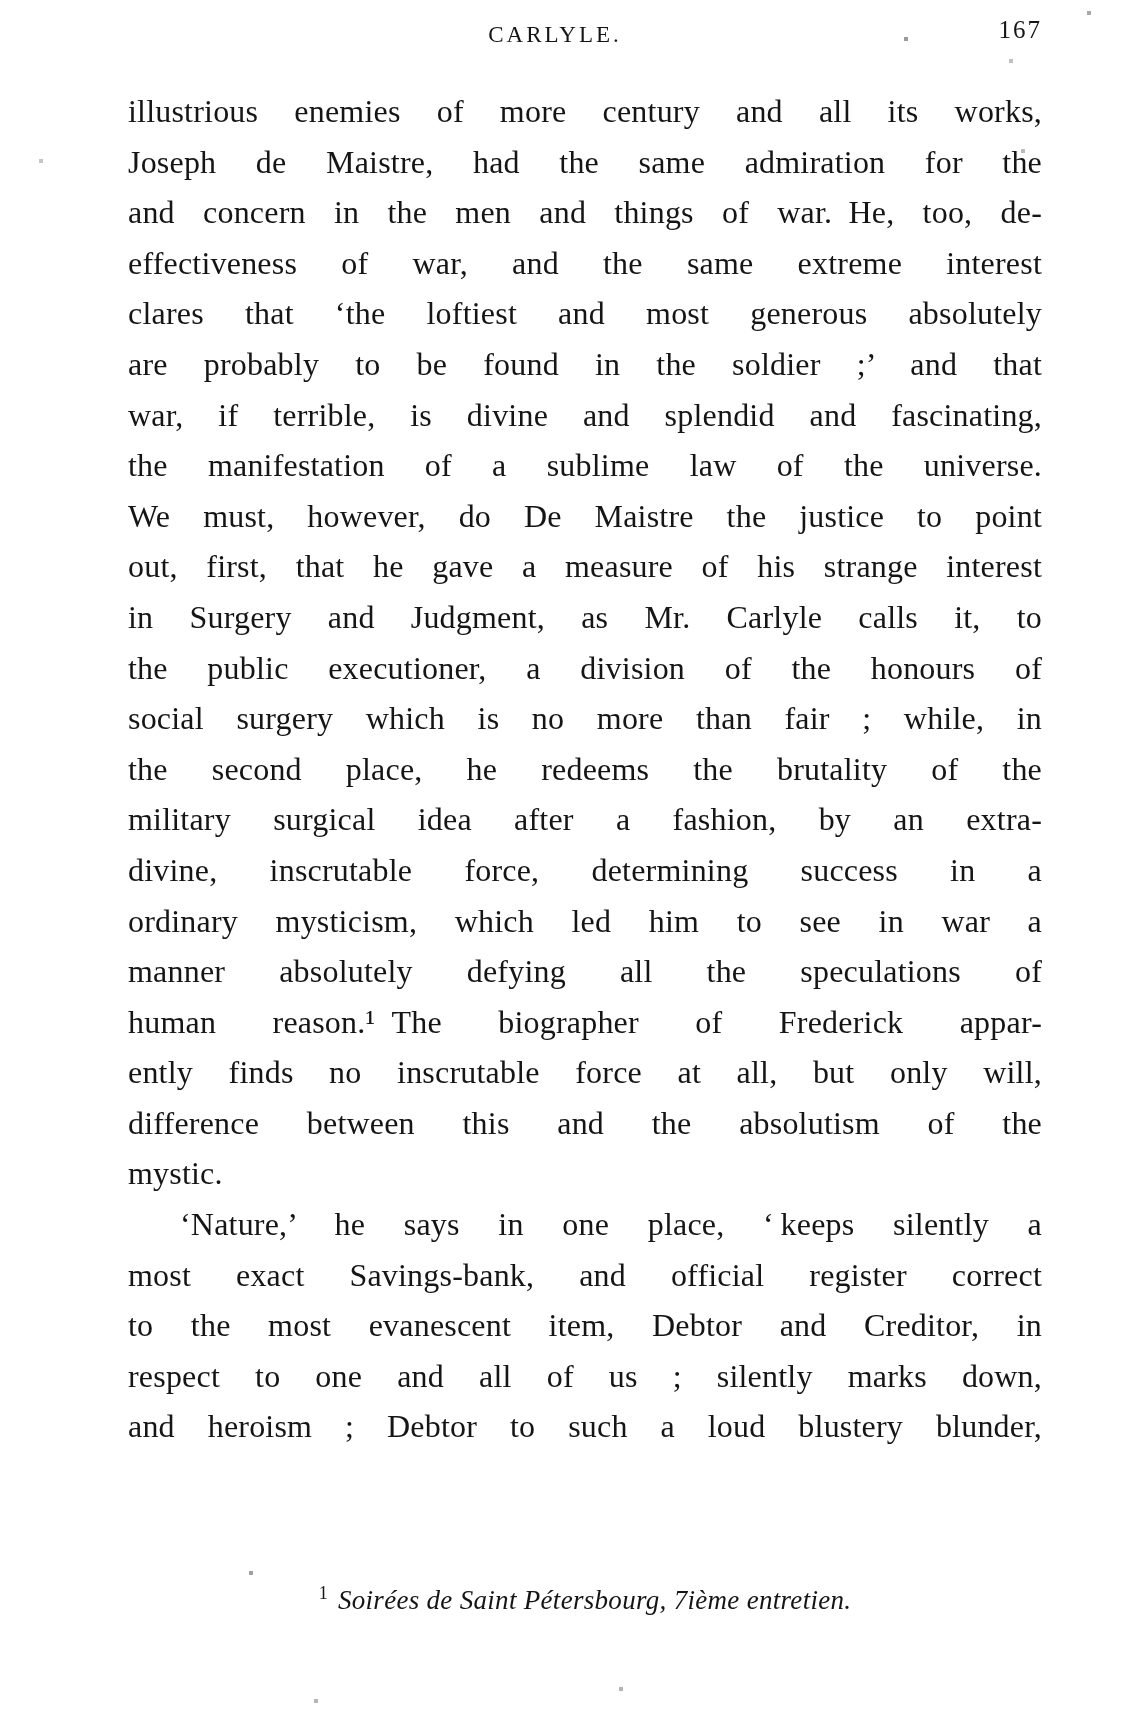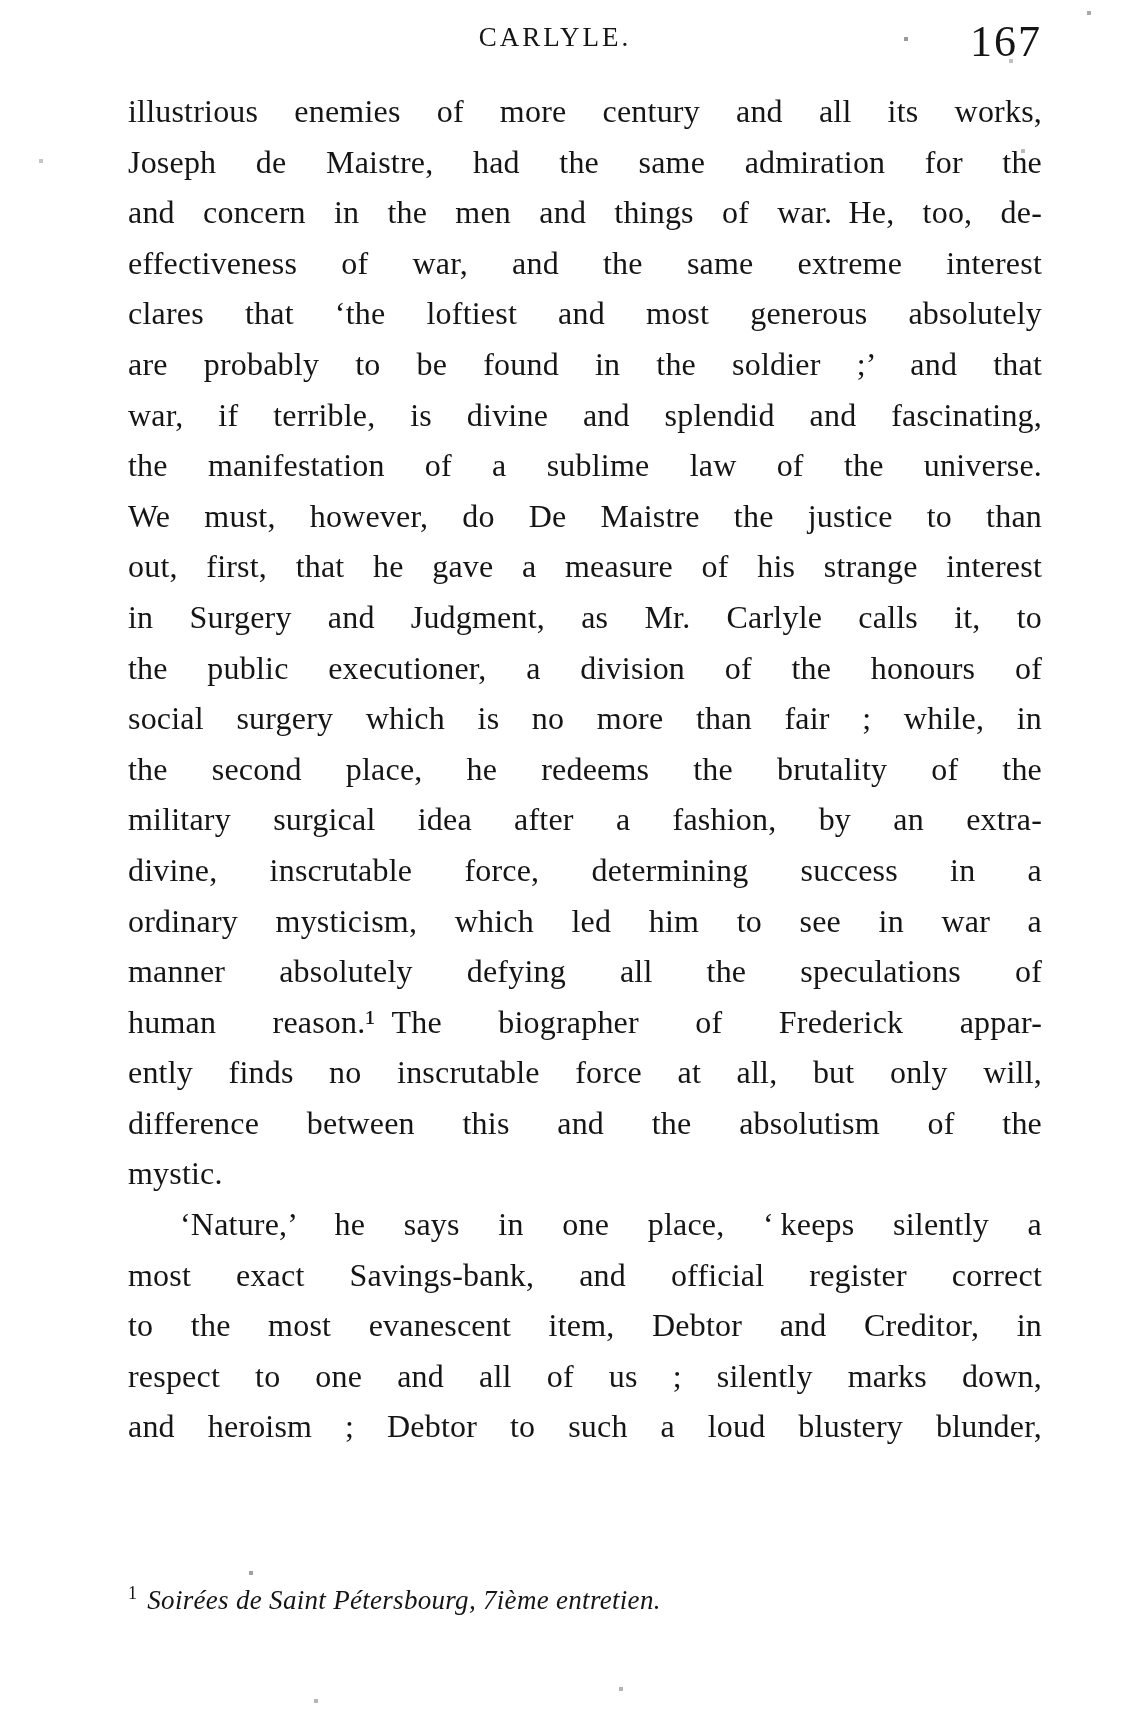--- a/index.html
+++ b/index.html
@@ -23,29 +23,29 @@
     left: 128px;
     width: 914px;
     height: 44px;
   }
   .running-title {
     position: absolute;
     left: 0;
     right: 60px;
     top: 6px;
     text-align: center;
-    font-size: 27px;
+    font-size: 23px;
     letter-spacing: 3px;
     font-weight: 500;
   }
   .page-number {
     position: absolute;
     right: 0;
     top: 0;
-    font-size: 44px;
+    font-size: 25px;
     letter-spacing: 2px;
   }
   
   .text-block {
     position: absolute;
     left: 128px;
     top: 86px;
     width: 914px;
   }
   .line {
@@ -62,21 +62,21 @@
   }
   .line.indent {
     text-indent: 52px;
   }
   
   .footnote {
     position: absolute;
     left: 128px;
     top: 1585px;
     width: 914px;
-    text-align: left;
+    text-align: center;
     font-size: 27px;
     font-style: italic;
     letter-spacing: 0.3px;
   }
   .footnote sup {
     font-size: 18px;
     font-style: normal;
     vertical-align: super;
     line-height: 0;
     margin-right: 10px;
@@ -112,21 +112,21 @@
 
   <div class="text-block" id="page-body">
       <div class="line">illustrious enemies of more century and all its works,</div>
       <div class="line">Joseph de Maistre, had the same admiration for the</div>
       <div class="line">and concern in the men and things of war. He, too, de-</div>
       <div class="line">effectiveness of war, and the same extreme interest</div>
       <div class="line">clares that ‘the loftiest and most generous absolutely</div>
       <div class="line">are probably to be found in the soldier ;’ and that</div>
       <div class="line">war, if terrible, is divine and splendid and fascinating,</div>
       <div class="line">the manifestation of a sublime law of the universe.</div>
-      <div class="line">We must, however, do De Maistre the justice to than</div>
+      <div class="line">We must, however, do De Maistre the justice to point</div>
       <div class="line">out, first, that he gave a measure of his strange interest</div>
       <div class="line">in Surgery and Judgment, as Mr. Carlyle calls it, to</div>
       <div class="line">the public executioner, a division of the honours of</div>
       <div class="line">social surgery which is no more than fair ; while, in</div>
       <div class="line">the second place, he redeems the brutality of the</div>
       <div class="line">military surgical idea after a fashion, by an extra-</div>
       <div class="line">divine, inscrutable force, determining success in a</div>
       <div class="line">ordinary mysticism, which led him to see in war a</div>
       <div class="line">manner absolutely defying all the speculations of</div>
       <div class="line">human reason.¹ The biographer of Frederick appar-</div>

